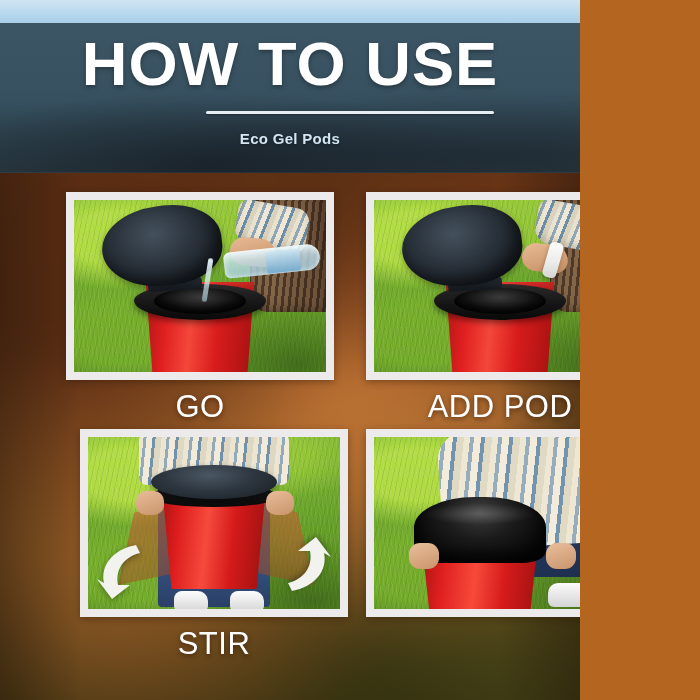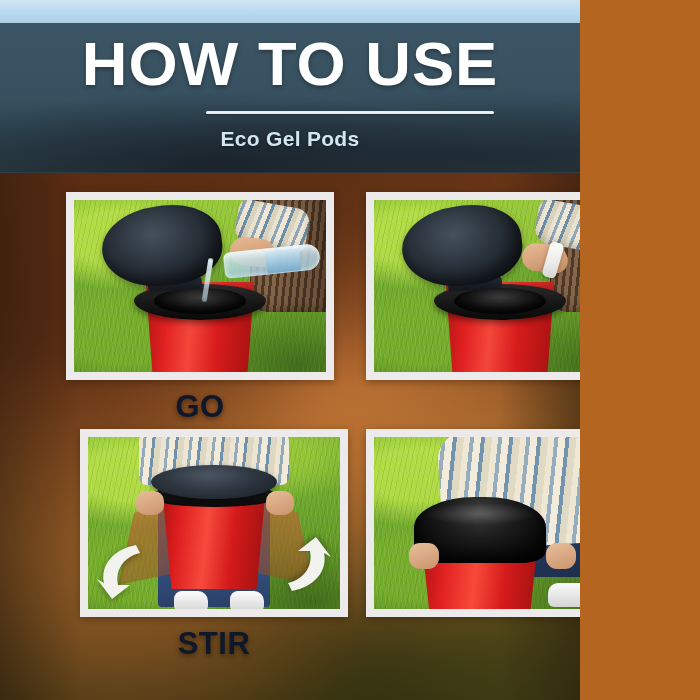--- a/index.html
+++ b/index.html
@@ -58,21 +58,21 @@
     text-shadow:0 2px 5px rgba(0,0,0,.35);
   }
   .banner-rule{
     position:absolute;left:206px;top:111px;width:288px;height:3px;
     background:#e7eef3;border-radius:2px;
     box-shadow:0 1px 2px rgba(0,0,0,.3);
   }
   .banner-sub{
     position:absolute;left:0;right:0;top:126px;
     text-align:center;
-    font-size:21px;line-height:26px;
+    font-size:15px;line-height:26px;
     font-weight:bold;
     color:#d3e6f4;
     letter-spacing:.3px;
     text-shadow:0 1px 3px rgba(0,0,0,.35);
   }
 
   
   .grid{position:absolute;left:0;top:173px;width:700px;height:527px;}
   .cell{position:absolute;width:268px;}
   .cell.c1{left:66px;top:19px;}
@@ -303,22 +303,22 @@
     position:absolute;bottom:40px;width:30px;height:26px;
     background:linear-gradient(160deg,#e9bf9b,#c9946c);
     border-radius:11px;
   }
   .hand4L{left:14%;} .hand4R{right:20%;}
 
   
   .label{
     width:268px;text-align:center;
     margin-top:9px;
-    font-size:31px;line-height:36px;font-weight:bold;
-    color:#0f172a;letter-spacing:.5px;
+    font-size:31px;line-height:36px;font-weight:normal;
+    color:#ffffff;letter-spacing:.5px;
     text-shadow:0 2px 5px rgba(30,12,4,.55);
   }
 </style>
 </head>
 <body>
 
 <div class="stage">
 
   <div class="bg-base"></div>
   <div class="bg-vignette"></div>
@@ -362,20 +362,21 @@
           <div class="bucket"></div>
           <div class="bucket-rim"></div>
           <div class="bag-mouth"></div>
           <div class="lid-hinge"></div>
           <div class="lid"></div>
           <div class="sleeve"></div>
           <div class="hand" style="right:58px;top:44px;"></div>
           <div class="pod"></div>
         </div>
       </div>
+      <div class="label">ADD POD</div>
     </div>
 
     <div class="cell c3">
       <div class="frame">
         <div class="photo">
           <div class="grass"></div>
           <div class="shadowpatch"></div>
           <div class="legs"></div>
           <div class="shoeL"></div>
           <div class="shoeR"></div>

